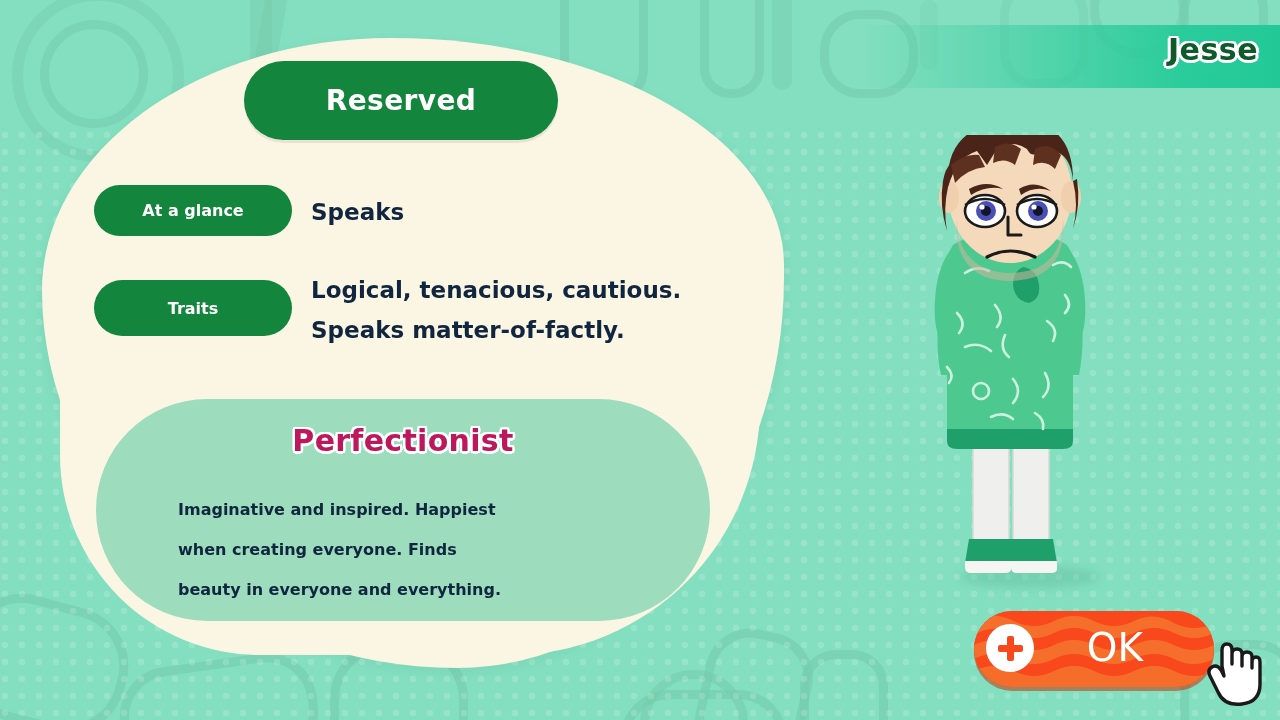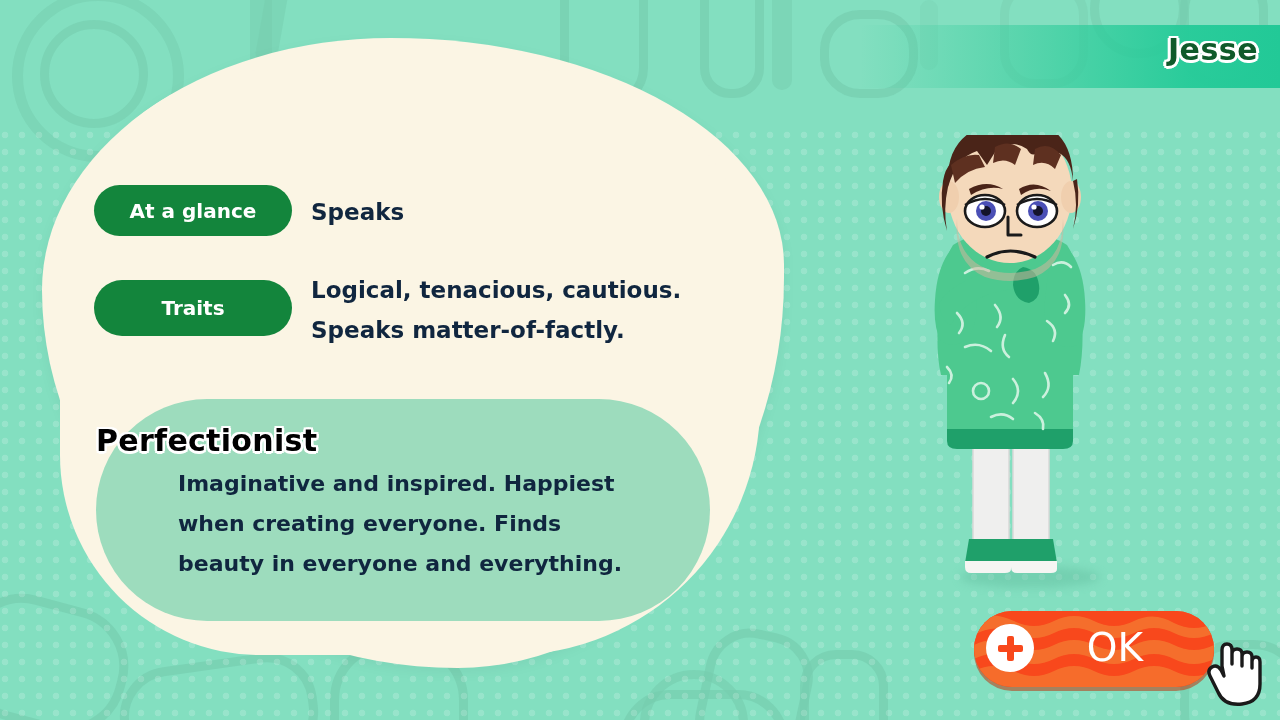--- a/index.html
+++ b/index.html
@@ -59,45 +59,45 @@
   }
   .title-pill span{
     color:#ffffff;font-size:28px;font-weight:bold;letter-spacing:.4px;
   }
 
   
   .lbl-pill{
     position:absolute;background:#13853c;border-radius:40px;
     display:flex;align-items:center;justify-content:center;
   }
-  .lbl-pill span{color:#fff;font-size:20px;font-weight:bold;}
+  .lbl-pill span{color:#fff;font-size:16px;font-weight:bold;}
   .pill-glance{left:94px;top:185px;width:198px;height:51px;}
   .pill-traits{left:94px;top:280px;width:198px;height:56px;}
 
   .val-text{
     position:absolute;color:#10263f;font-size:23px;font-weight:bold;line-height:40px;
   }
   .val-glance{left:311px;top:192px;}
   .val-traits{left:311px;top:270px;}
 
   
   .inner-panel{
     position:absolute;left:96px;top:399px;width:614px;height:222px;
     background:#9ddcbd;border-radius:112px;
   }
   .panel-title{
-    position:absolute;left:96px;top:423px;width:614px;
-    font-size:30px;font-weight:bold;color:#000000;letter-spacing:.3px;
+    position:absolute;left:96px;top:423px;width:614px;text-align:center;
+    font-size:30px;font-weight:bold;color:#be185d;letter-spacing:.3px;
     text-shadow:
       -2.5px 0 #fff, 2.5px 0 #fff, 0 -2.5px #fff, 0 2.5px #fff,
       -2px -2px #fff, 2px -2px #fff, -2px 2px #fff, 2px 2px #fff;
   }
   .panel-body{
-    position:absolute;left:178px;top:464px;width:510px;
-    font-size:22px;font-weight:bold;color:#10263f;line-height:40px;
+    position:absolute;left:178px;top:490px;width:510px;
+    font-size:16px;font-weight:bold;color:#10263f;line-height:40px;
   }
 
   
   .ok-btn{
     position:absolute;left:974px;top:611px;width:240px;height:76px;
     border-radius:40px;overflow:hidden;
     background:#f8481c;
     box-shadow:0 4px 0 rgba(190,52,14,.55);
   }
   .ok-waves{position:absolute;inset:0;}
@@ -233,20 +233,23 @@
 
       <path d="M92 122 Q115 110 140 122" stroke="#1a1a1a" stroke-width="3.2" fill="none" stroke-linecap="round"></path>
 
       <path d="M62 84 Q62 122 92 134 Q115 142 140 134 Q168 122 168 84 Q172 128 140 142 Q115 150 90 142 Q58 128 62 84 Z" fill="#cdb79c" opacity=".55"></path>
     </svg>
   </div>
 
   <div class="card-blob"></div>
   <div class="card-blob2"></div>
 
+  <div class="title-pill">
+    <span>Reserved</span>
+  </div>
 
   <div class="lbl-pill pill-glance">
     <span>At a glance</span>
   </div>
   <div class="val-text val-glance">Speaks</div>
 
   <div class="lbl-pill pill-traits">
     <span>Traits</span>
   </div>
   <div class="val-text val-traits">

